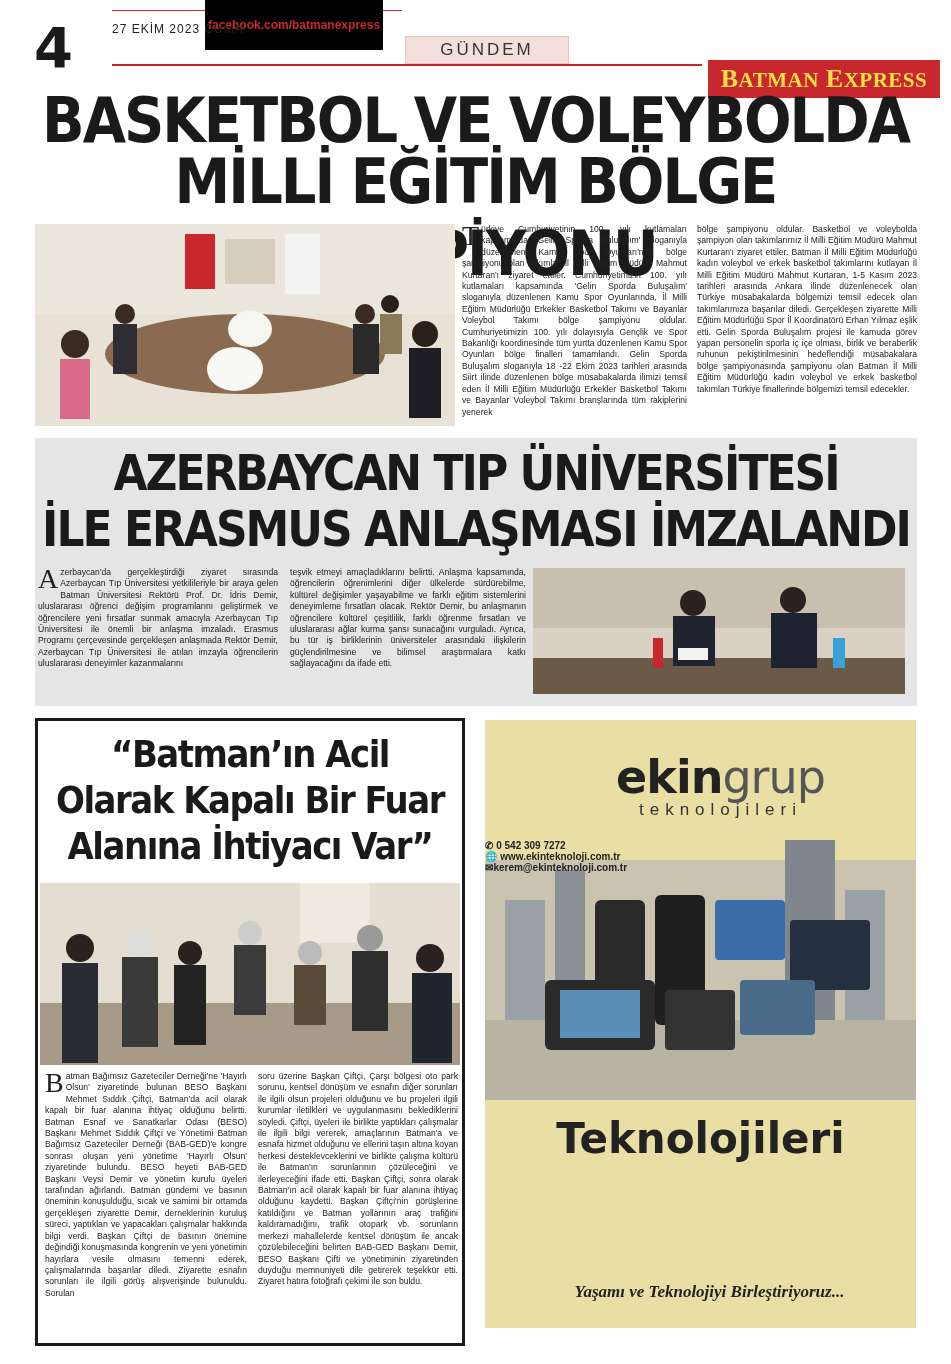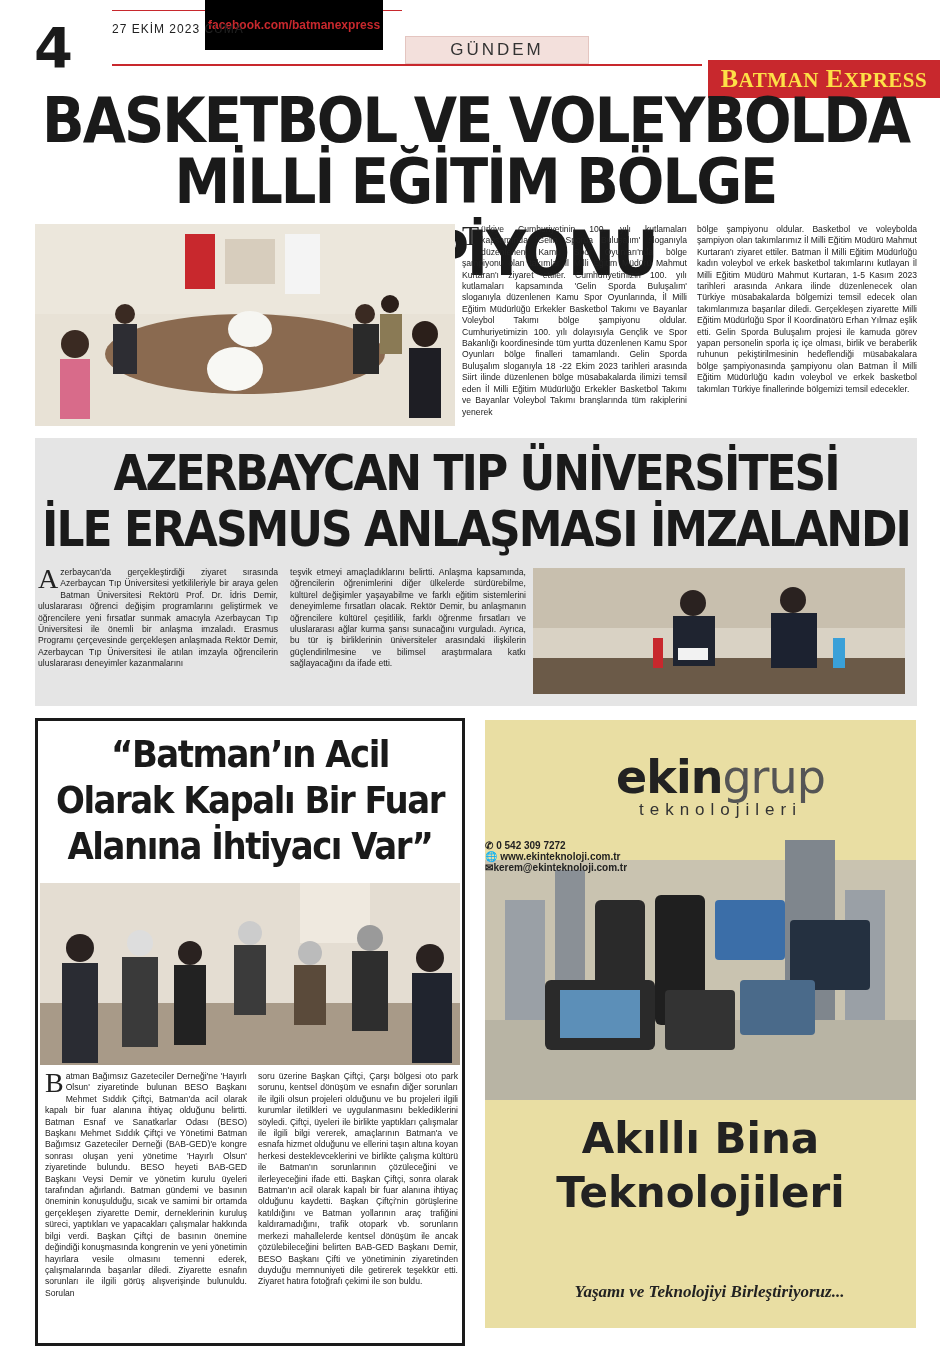--- a/index.html
+++ b/index.html
@@ -4,21 +4,21 @@
 <style>
   * { box-sizing: border-box; margin: 0; padding: 0; }
   body { width: 951px; height: 1364px; background: #ffffff; font-family: "Liberation Sans", sans-serif; color: #1a1a1a; position: relative; overflow: hidden; }
   .abs { position: absolute; }
   
   .page-num { left: 34px; top: 20px; font-size: 56px; font-weight: bold; color: #1a1a1a; line-height: 56px; font-family: "DejaVu Sans", sans-serif; }
   .fb-line { left: 112px; top: 10px; width: 290px; border-bottom: 1px solid #c8282d; }
   .fb-link { left: 205px; top: 0px; font-size: 12px; font-weight: bold; color: #c8282d; background: #000000; padding: 18px 3px; }
   .date { left: 112px; top: 22px; font-size: 12px; letter-spacing: 1px; color: #222; }
   .red-rule { left: 112px; top: 64px; width: 590px; height: 2px; background: #c8282d; }
-  .section-box { left: 405px; top: 36px; width: 184px; height: 28px; background: #f3e0dc; border: 1px solid #e4c5c0; font-size: 17px; letter-spacing: 3px; text-align: center; line-height: 26px; color: #333; }
+  .section-box { left: 405px; top: 36px; width: 164px; height: 28px; background: #f3e0dc; border: 1px solid #e4c5c0; font-size: 17px; letter-spacing: 3px; text-align: center; line-height: 26px; color: #333; }
   .logo { left: 708px; top: 32px; width: 232px; height: 38px; background: #c8282d; color: #fde047; font-family: "Liberation Serif", serif; font-weight: bold; font-size: 26px; line-height: 38px; text-align: center; letter-spacing: 0.5px; margin-top: 28px; }
   .logo .sm { font-size: 21px; }
   
   .h1 { left: 20px; width: 911px; text-align: center; font-family: "DejaVu Sans", sans-serif; font-weight: bold; font-size: 56px; line-height: 66px; letter-spacing: -2px; color: #1a1a1a; transform: scaleY(1.1); }
   .photo { background: linear-gradient(135deg, #d8d2c6 0%, #b5aa96 35%, #8c7e70 60%, #c9c0b2 100%); overflow: hidden; }
   .txt { font-size: 8.6px; line-height: 11.4px; text-align: justify; color: #222; }
   .dropcap { float: left; font-size: 28px; line-height: 24px; font-family: "Liberation Serif", serif; margin-right: 2px; }
   
   .band { left: 35px; top: 438px; width: 882px; height: 268px; background: #e5e5e5; }
   .h2 { left: 35px; width: 882px; text-align: center; font-family: "DejaVu Sans", sans-serif; font-weight: bold; font-size: 44px; line-height: 54px; letter-spacing: -2px; color: #1a1a1a; transform: scaleY(1.15); }
@@ -155,17 +155,16 @@
   <div style="position:absolute;left:0;top:30px;width:471px;text-align:center;">
     <span style="font-family:'DejaVu Sans',sans-serif;font-size:46px;font-weight:bold;color:#222;letter-spacing:-1px;">ekin</span><span style="font-family:'DejaVu Sans',sans-serif;font-size:46px;color:#555;letter-spacing:-1px;">grup</span>
     <div style="font-size:17px;letter-spacing:6px;color:#333;margin-top:-4px;">teknolojileri</div>
   </div>
   <div style="position:absolute;left:0;top:120px;width:431px;display:flex;justify-content:space-around;font-size:10px;font-weight:bold;color:#222;flex-direction:column;">
     <span><span>✆ </span><span>0 542 309 7272</span></span>
     <span><span>🌐 </span><span>www.ekinteknoloji.com.tr</span></span>
     <span><span>✉</span><span>kerem@ekinteknoloji.com.tr</span></span>
   </div>
   <div style="position:absolute;left:0;top:392px;width:431px;text-align:center;font-family:'DejaVu Sans',sans-serif;font-weight:bold;font-size:42px;line-height:54px;color:#222;">
-    <div>Akıllı Bina</div>
     <div>Teknolojileri</div>
   </div>
   <div style="position:absolute;left:0;top:562px;width:431px;text-align:center;font-family:'Liberation Serif',serif;font-style:italic;font-weight:bold;font-size:17px;color:#222;margin-left:9px;">Yaşamı ve Teknolojiyi Birleştiriyoruz...</div>
 </div>
 
 </body></html>

